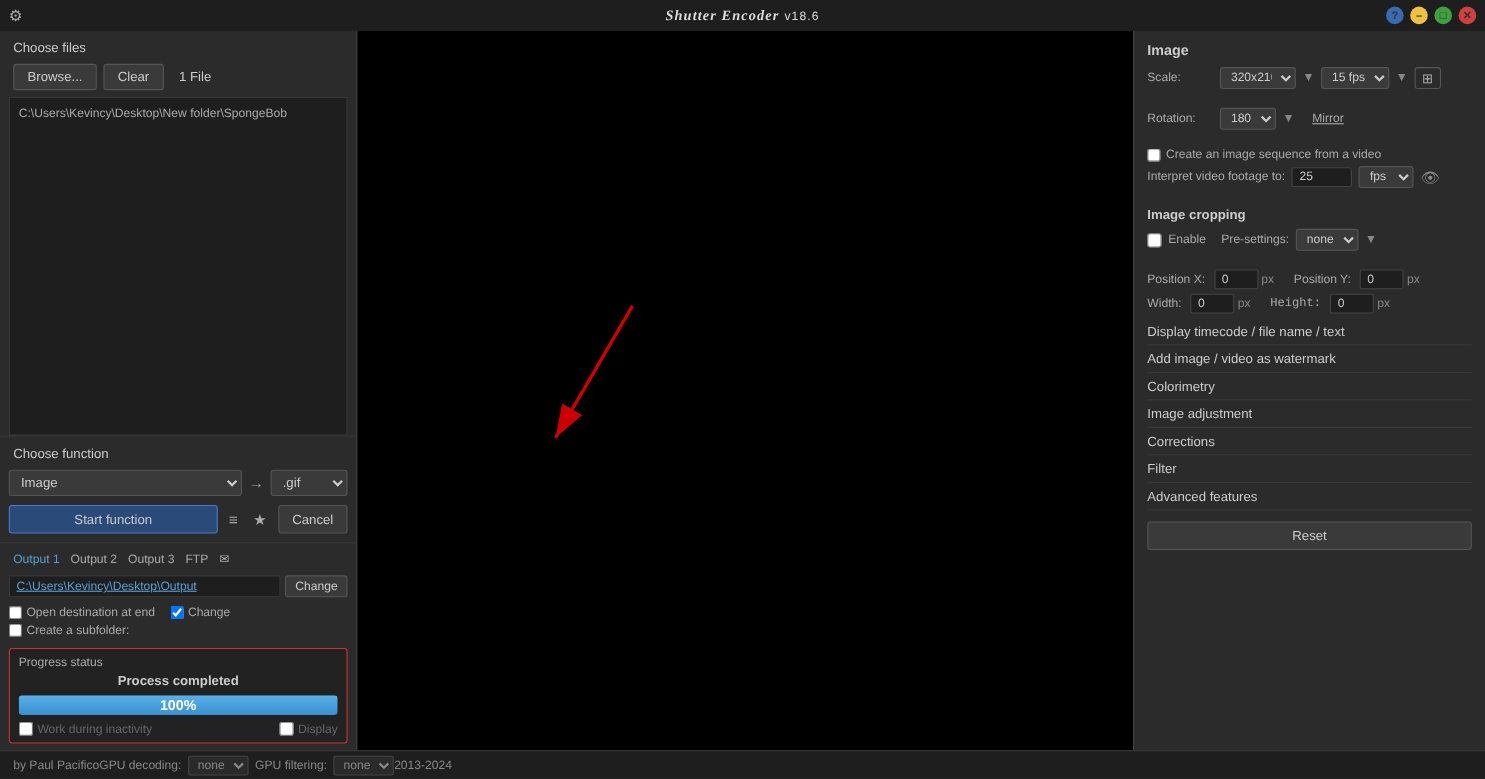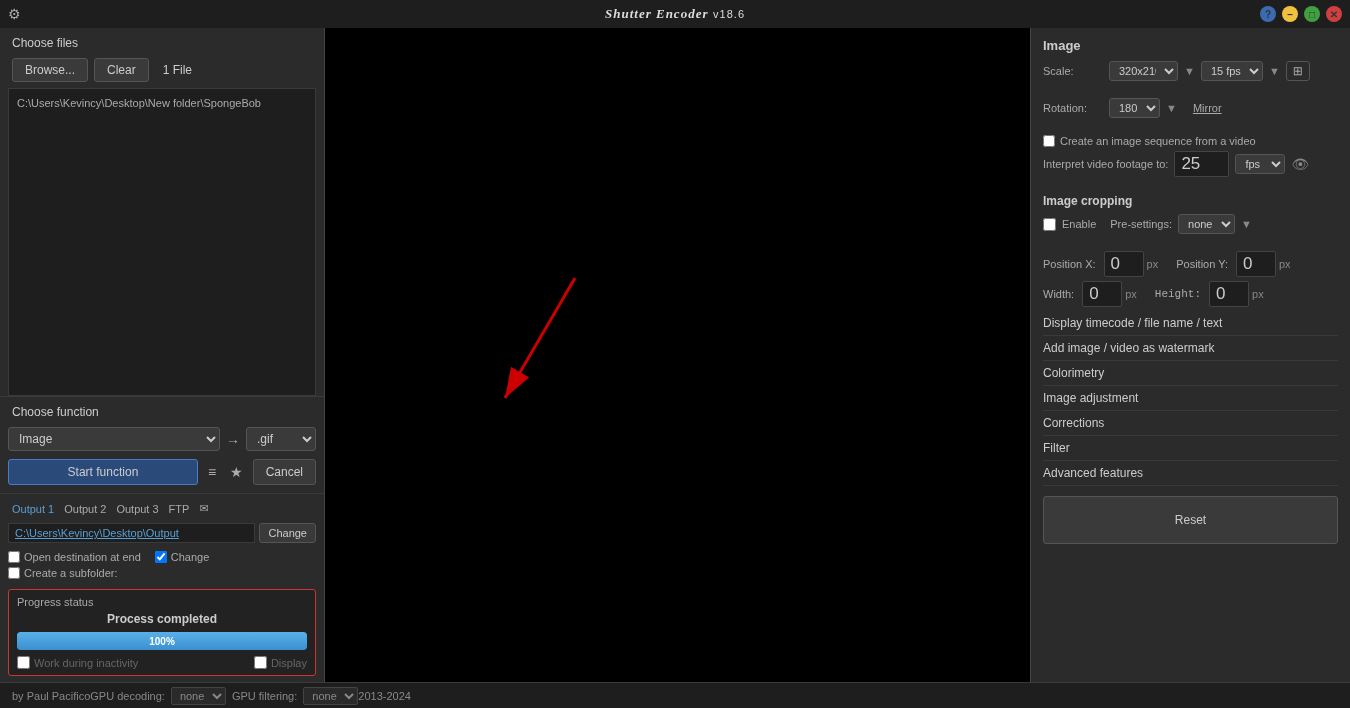--- a/index.html
+++ b/index.html
@@ -260,21 +260,21 @@
       height: 100%;
       background: linear-gradient(to bottom, #5ab0e8, #3a90d0);
       border-radius: 3px;
     }
     .progress-percent {
       position: absolute;
       top: 50%;
       left: 50%;
       transform: translate(-50%, -50%);
       color: #fff;
-      font-size: 10px;
+      font-size: 13px;
       font-weight: bold;
     }
     .progress-footer {
       display: flex;
       justify-content: space-between;
     }
     .work-inactivity {
       display: flex;
       align-items: center;
       gap: 4px;
@@ -334,21 +334,21 @@
       color: #ccc;
       padding: 2px 5px;
       font-size: 11px;
       border-radius: 3px;
     }
     .right-input {
       background: #1e1e1e;
       border: 1px solid #444;
       color: #ccc;
       padding: 2px 6px;
-      font-size: 17px;
+      font-size: 11px;
       border-radius: 2px;
       width: 55px;
     }
     .right-checkbox-row {
       display: flex;
       align-items: center;
       gap: 5px;
       margin-bottom: 4px;
       color: #aaa;
       font-size: 11px;
@@ -387,21 +387,21 @@
       gap: 3px;
     }
     .px-label {
       color: #888;
       font-size: 11px;
     }
     .reset-btn {
       background: #3a3a3a;
       border: 1px solid #555;
       color: #ccc;
-      padding: 16px 0;
+      padding: 5px 0;
       cursor: pointer;
       border-radius: 3px;
       font-size: 12px;
       width: 100%;
       margin-top: 10px;
       text-align: center;
     }
     
     .footer {
       background: #1e1e1e;

